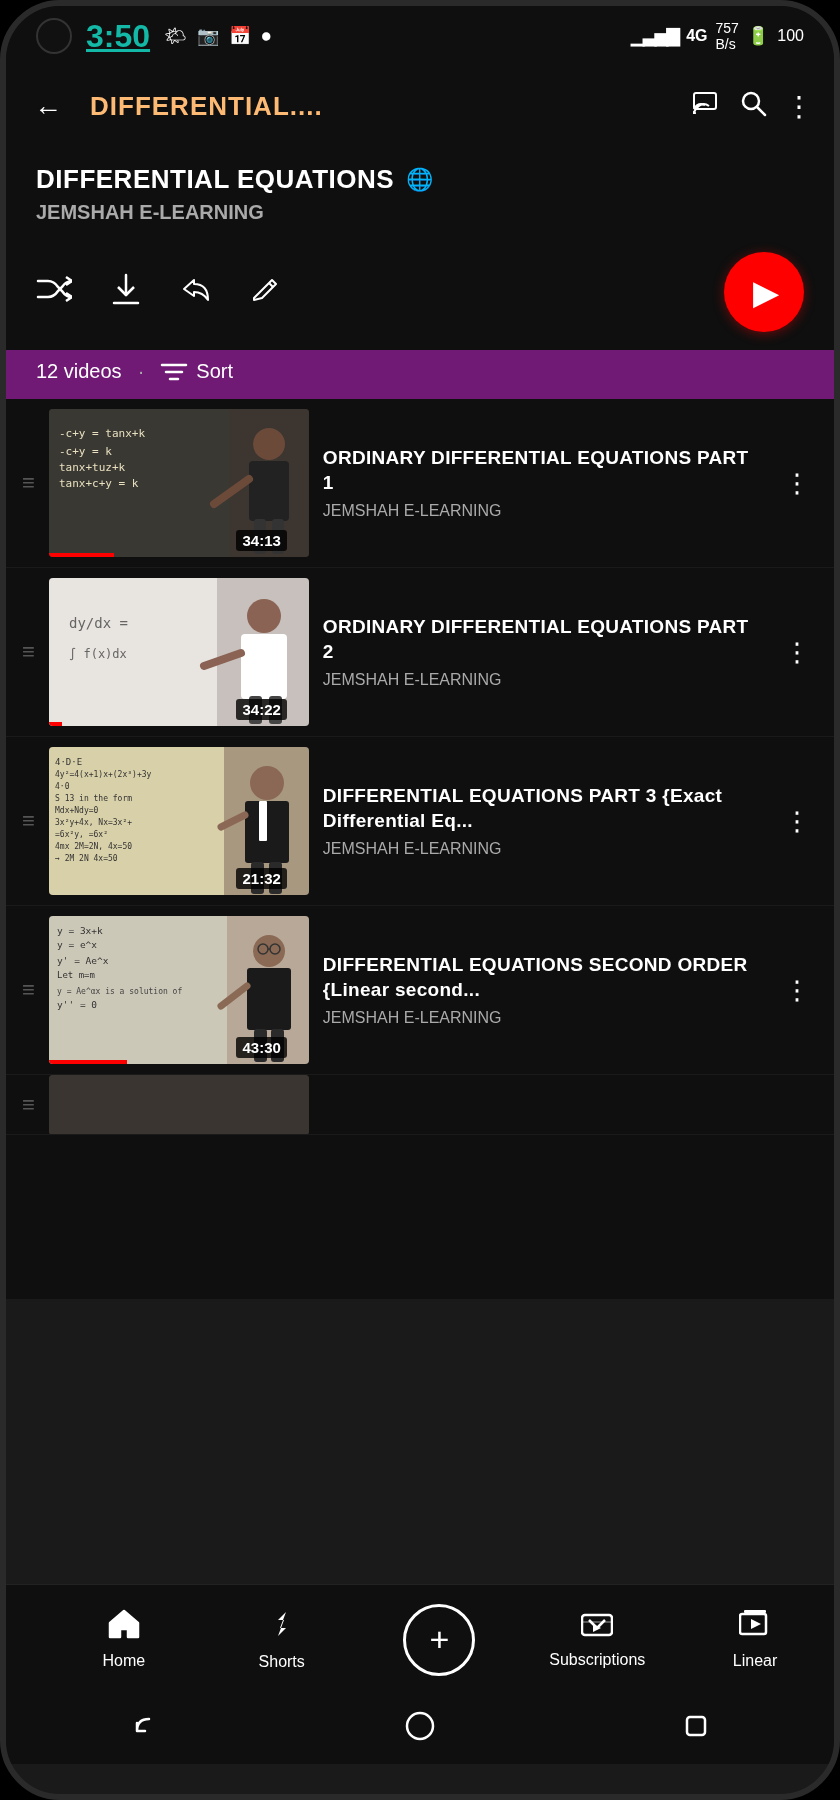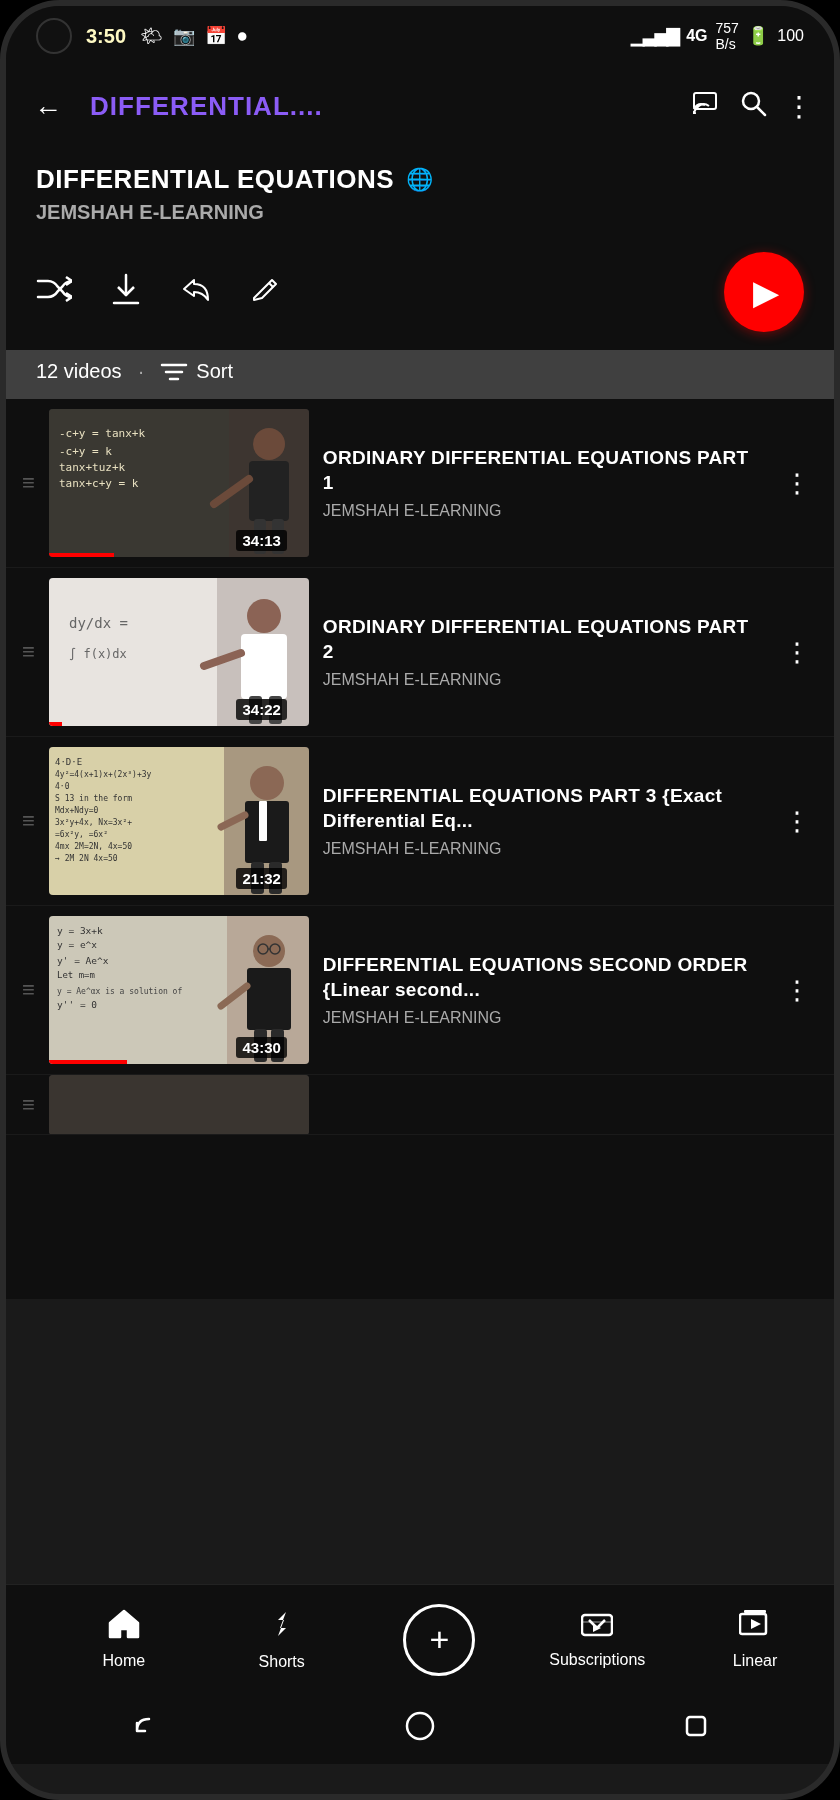--- a/index.html
+++ b/index.html
@@ -32,23 +32,24 @@
       align-items: center;
       justify-content: space-between;
       padding: 0 30px;
     }
     .status-left {
       display: flex;
       align-items: center;
       gap: 14px;
     }
     .status-time {
-      color: #fef9c3;
-      font-size: 20px;
+      color: #14b8a6;
+      font-size: 32px;
       font-weight: 600;
+      text-decoration: underline;
     }
     .status-icons {
       display: flex;
       gap: 10px;
       align-items: center;
     }
     .status-icon {
       color: #fff;
       font-size: 18px;
     }
@@ -73,21 +74,21 @@
       gap: 20px;
     }
     .nav-back {
       color: #fff;
       font-size: 28px;
       cursor: pointer;
       padding: 8px;
     }
     .nav-title {
       flex: 1;
-      color: #8b5cf6;
+      color: #fdba74;
       font-size: 26px;
       font-weight: 700;
       letter-spacing: 1px;
     }
     .nav-actions {
       display: flex;
       align-items: center;
       gap: 18px;
     }
     .nav-action-btn {
@@ -152,21 +153,21 @@
       box-shadow: 0 2px 12px rgba(255,0,0,0.4);
     }
     .play-all-btn-icon {
       color: #fff;
       font-size: 34px;
       margin-left: 4px;
     }
 
     
     .sort-bar {
-      background: #404040;
+      background: #701a75;
       display: flex;
       align-items: center;
       padding: 10px 30px 16px 30px;
       gap: 16px;
     }
     .video-count {
       color: #fff;
       font-size: 20px;
       font-weight: 500;
     }

